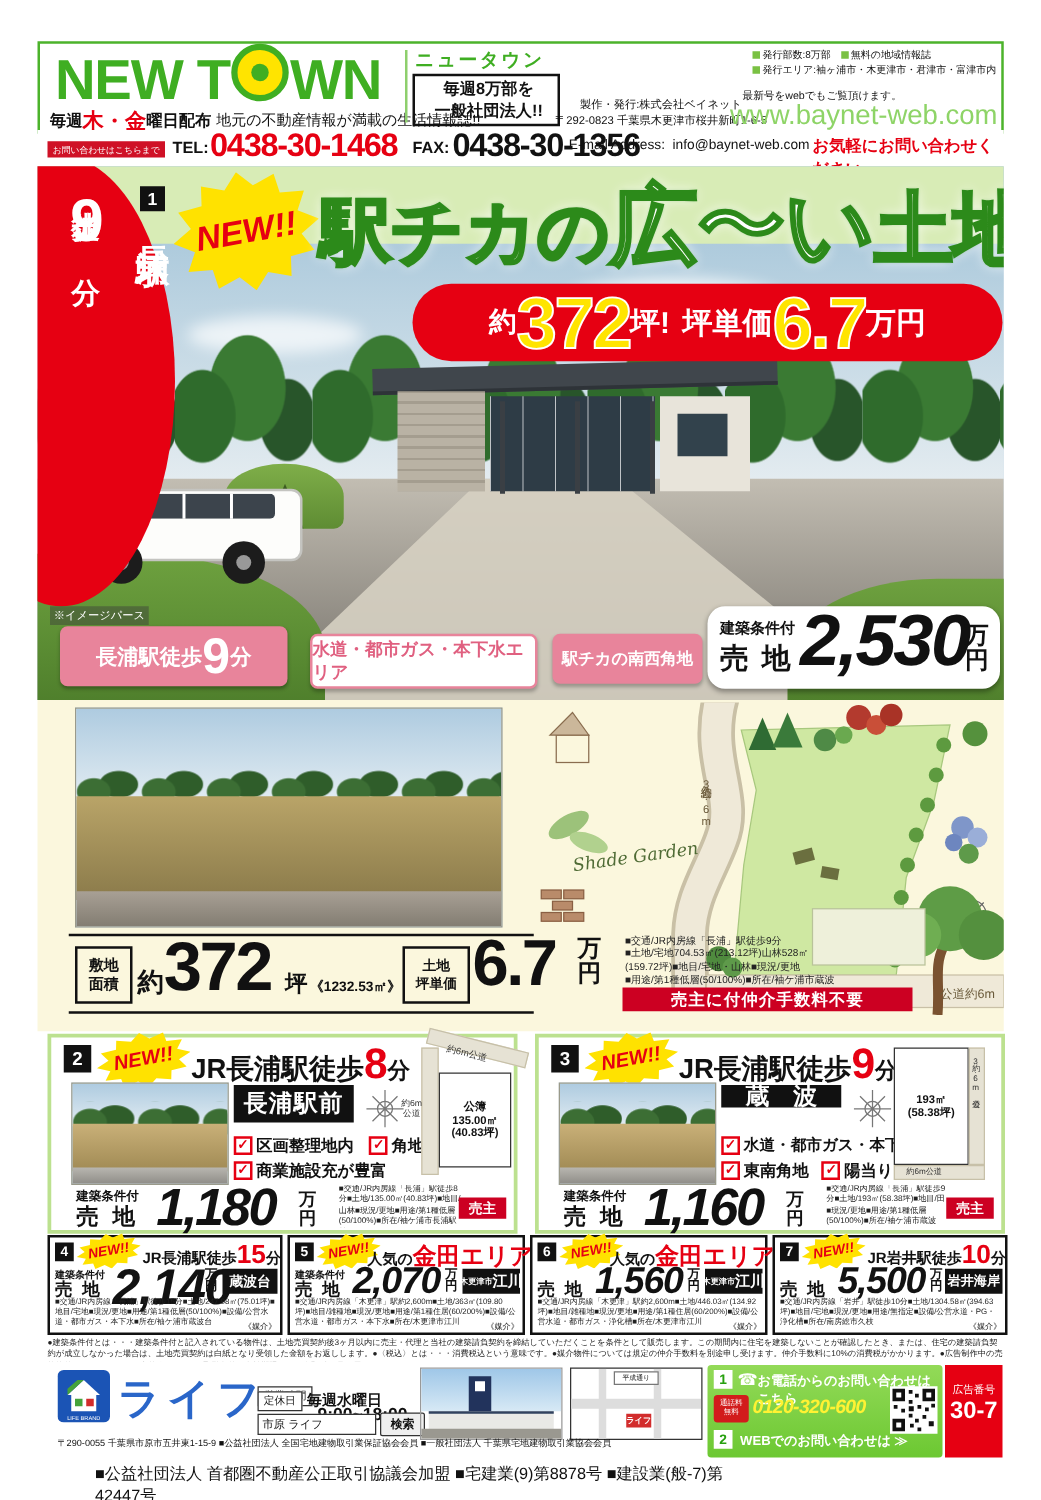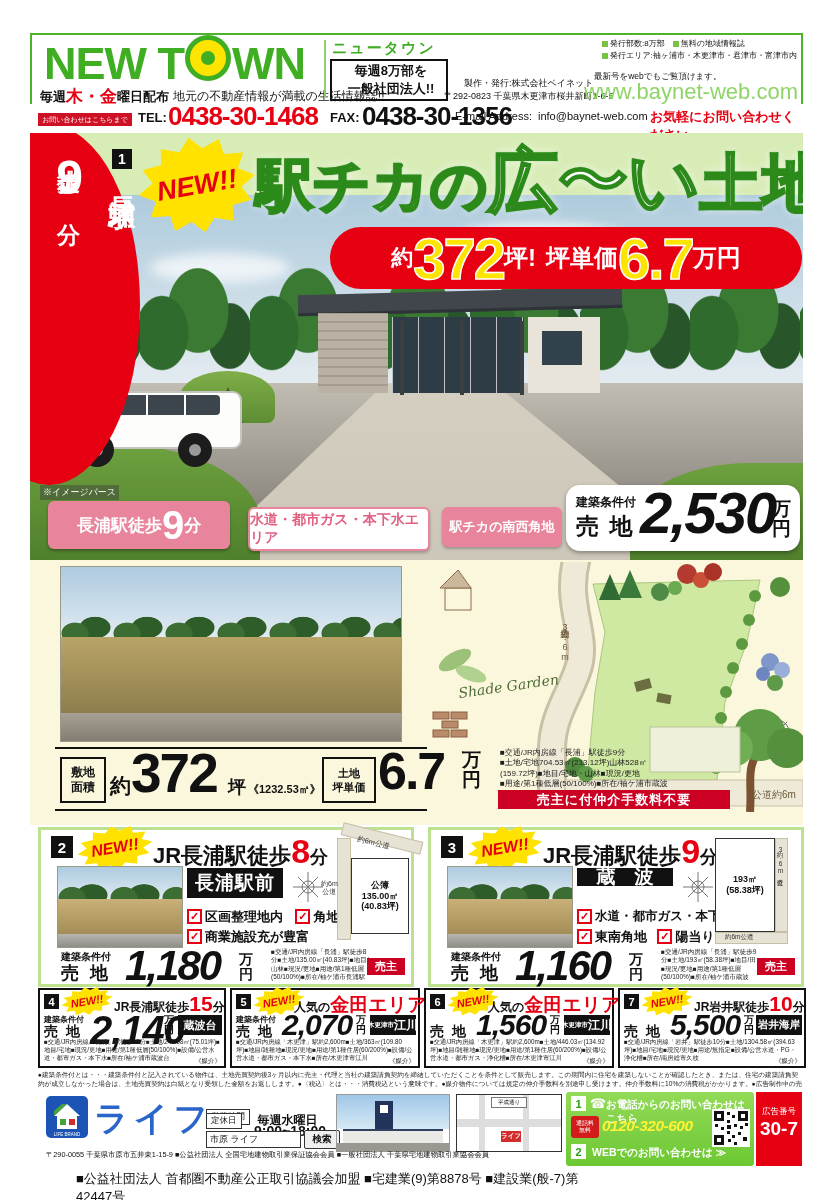--- a/index.html
+++ b/index.html
@@ -458,21 +458,21 @@
     <text x="21" y="40" text-anchor="middle" font-size="4.5" fill="#fff">LIFE BRAND</text>
   </svg>
   <div class="abs b" style="left:64px;top:6px;font-size:34px;color:#2a66c9;letter-spacing:5px;">ライフ</div>
 
   <div class="abs flex" style="left:176px;top:4px;gap:4px;">
     <span class="labelbox">営業時間</span>
     <span class="b" style="font-size:14px;margin-top:29px;">9:00~18:00</span>
   </div>
   <div class="abs flex" style="left:176px;top:22px;gap:4px;">
     <span class="labelbox">定休日</span>
-    <span class="b" style="font-size:12px;margin-left:12px;">毎週水曜日</span>
+    <span class="b" style="font-size:12px;">毎週水曜日</span>
   </div>
   <div class="abs flex" style="left:176px;top:40px;gap:3px;">
     <span class="flex" style="width:90px;height:15px;border:1.5px solid #333;font-size:9px;padding-left:3px;background:#fff;">市原 ライフ</span>
     <span class="ctr b" style="width:34px;height:17px;border:1.5px solid #333;background:#efefef;border-radius:2px;font-size:9.5px;">検索</span>
   </div>
 
   <div class="abs" style="left:306px;top:4px;width:112px;height:56px;border:1px solid #999;position:absolute;overflow:hidden;">
     <div class="abs" style="left:0;top:0;width:112px;height:34px;background:linear-gradient(#9fc7e8,#d7e9f5);"></div>
     <div class="abs" style="left:38px;top:6px;width:18px;height:34px;background:#22335c;"></div>
     <div class="abs" style="left:43px;top:10px;width:8px;height:8px;background:#fff;"></div>

